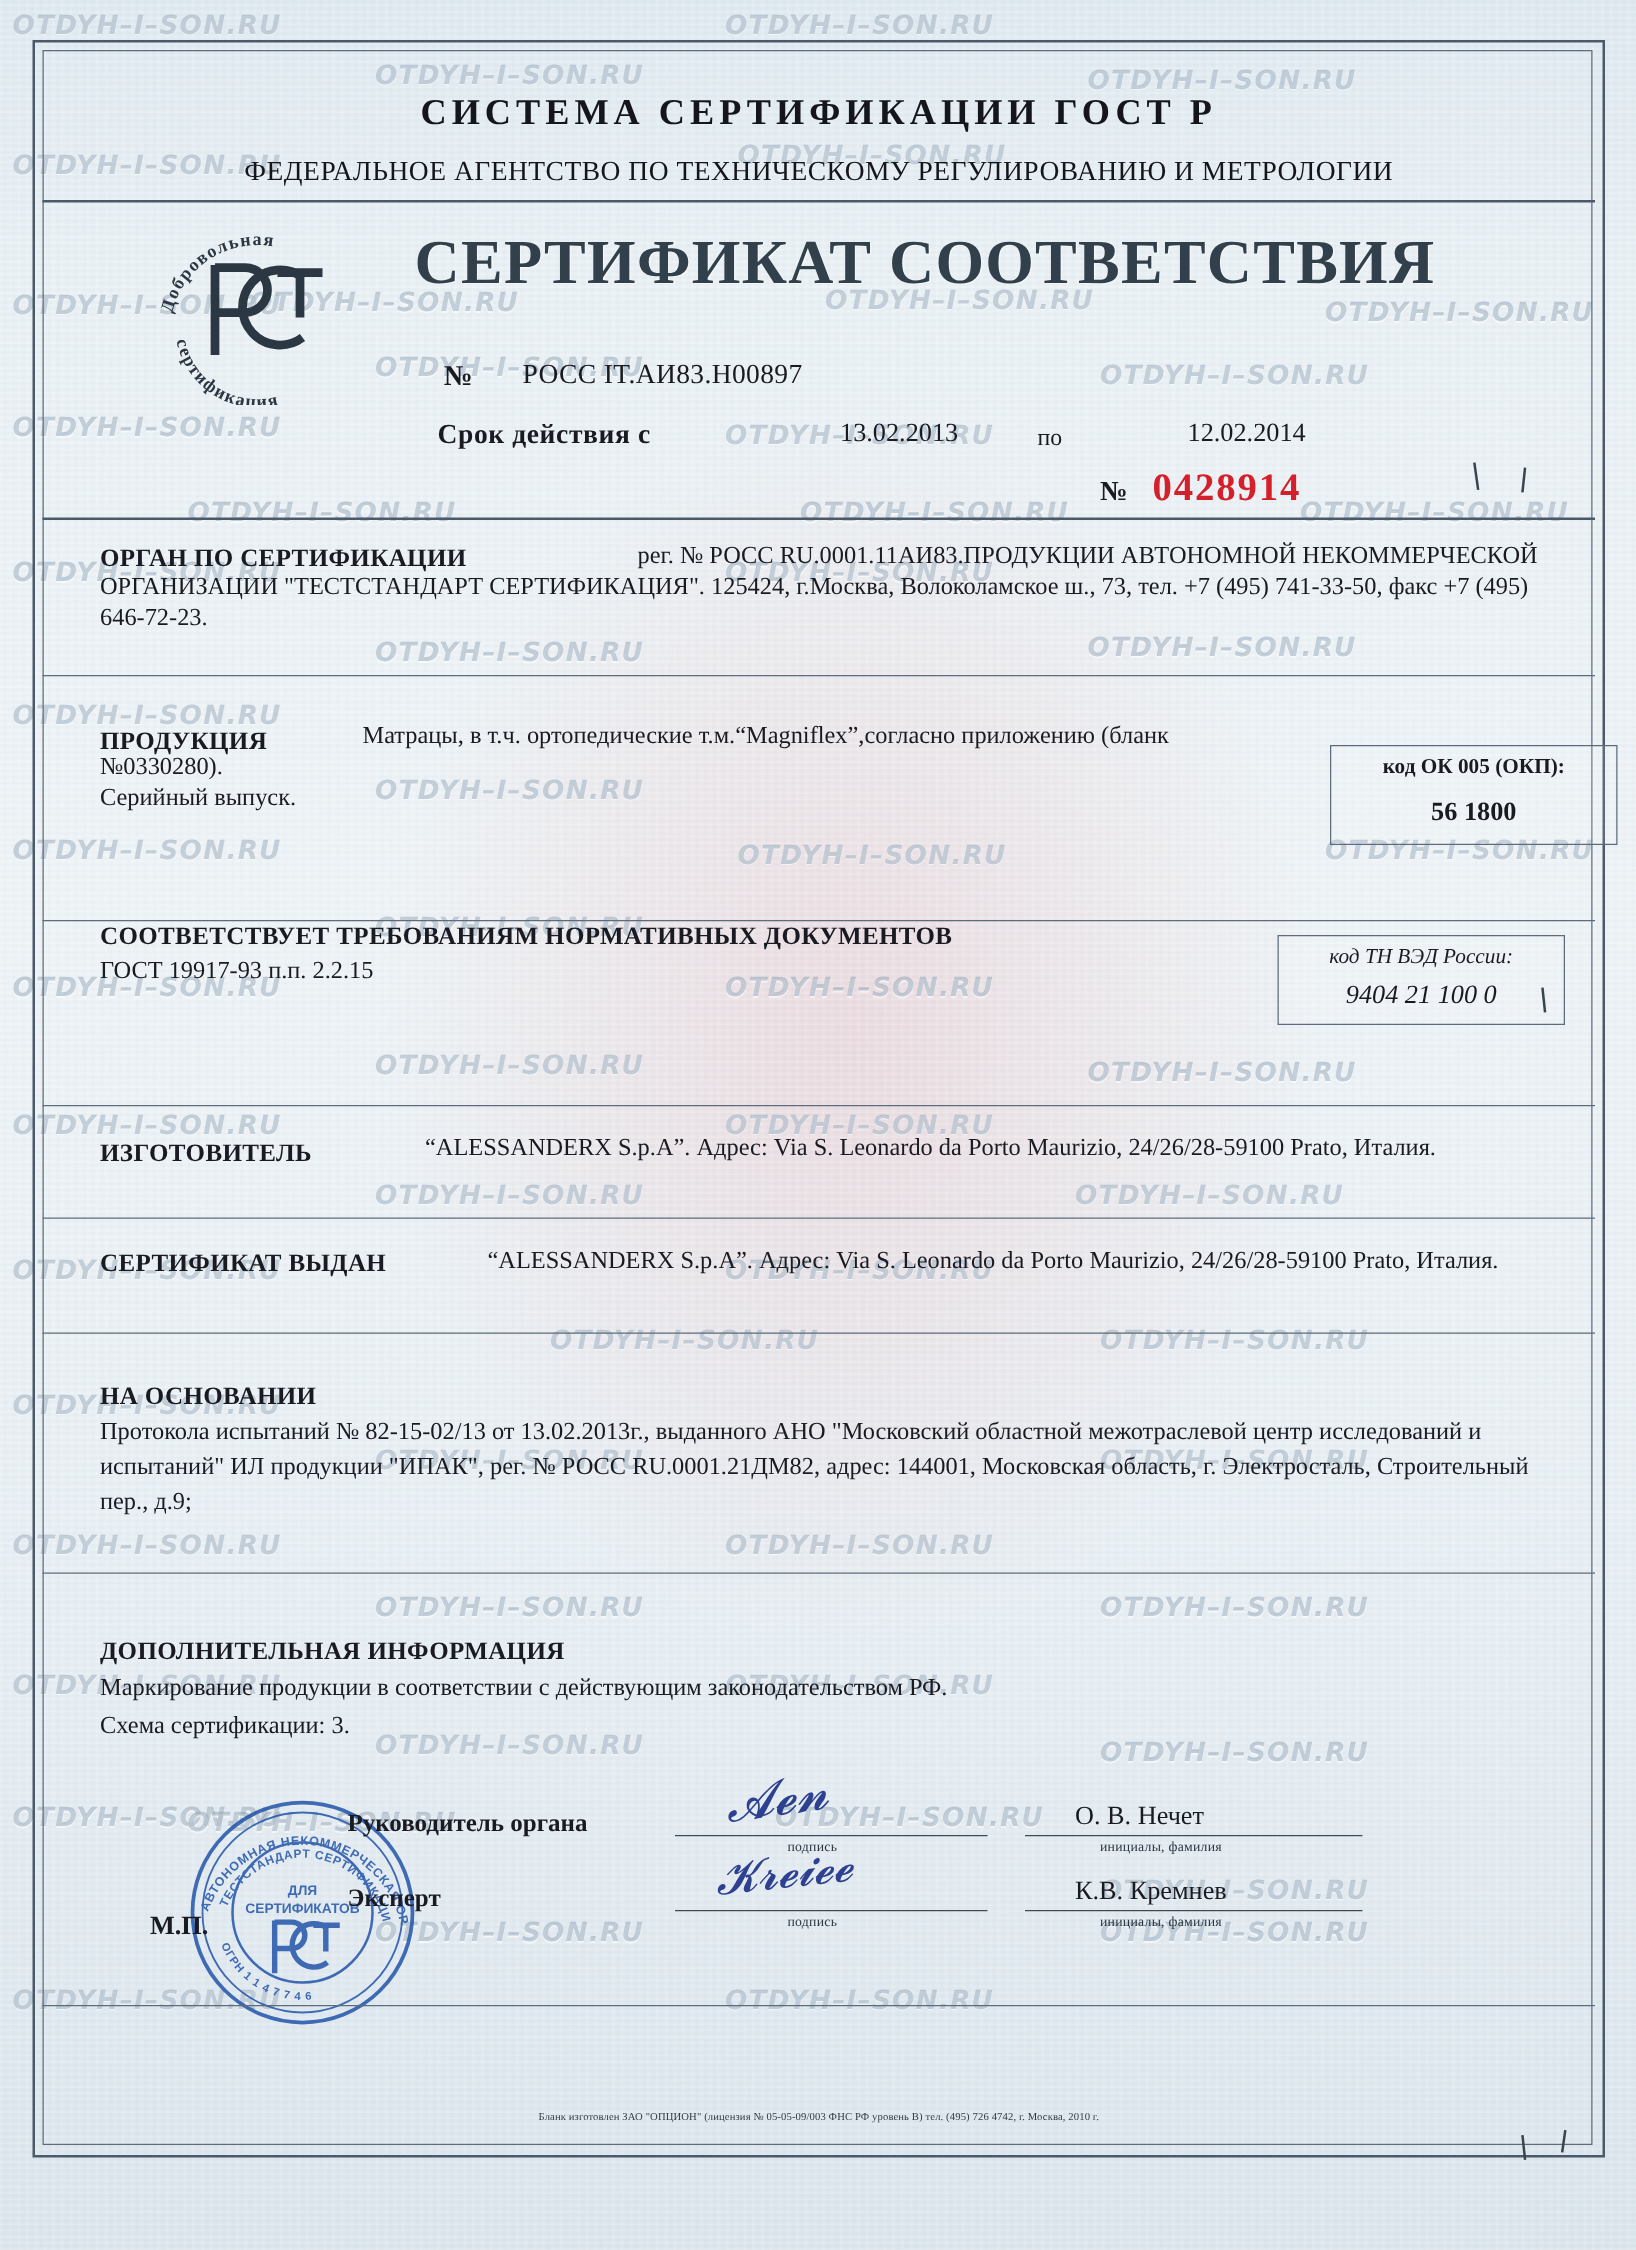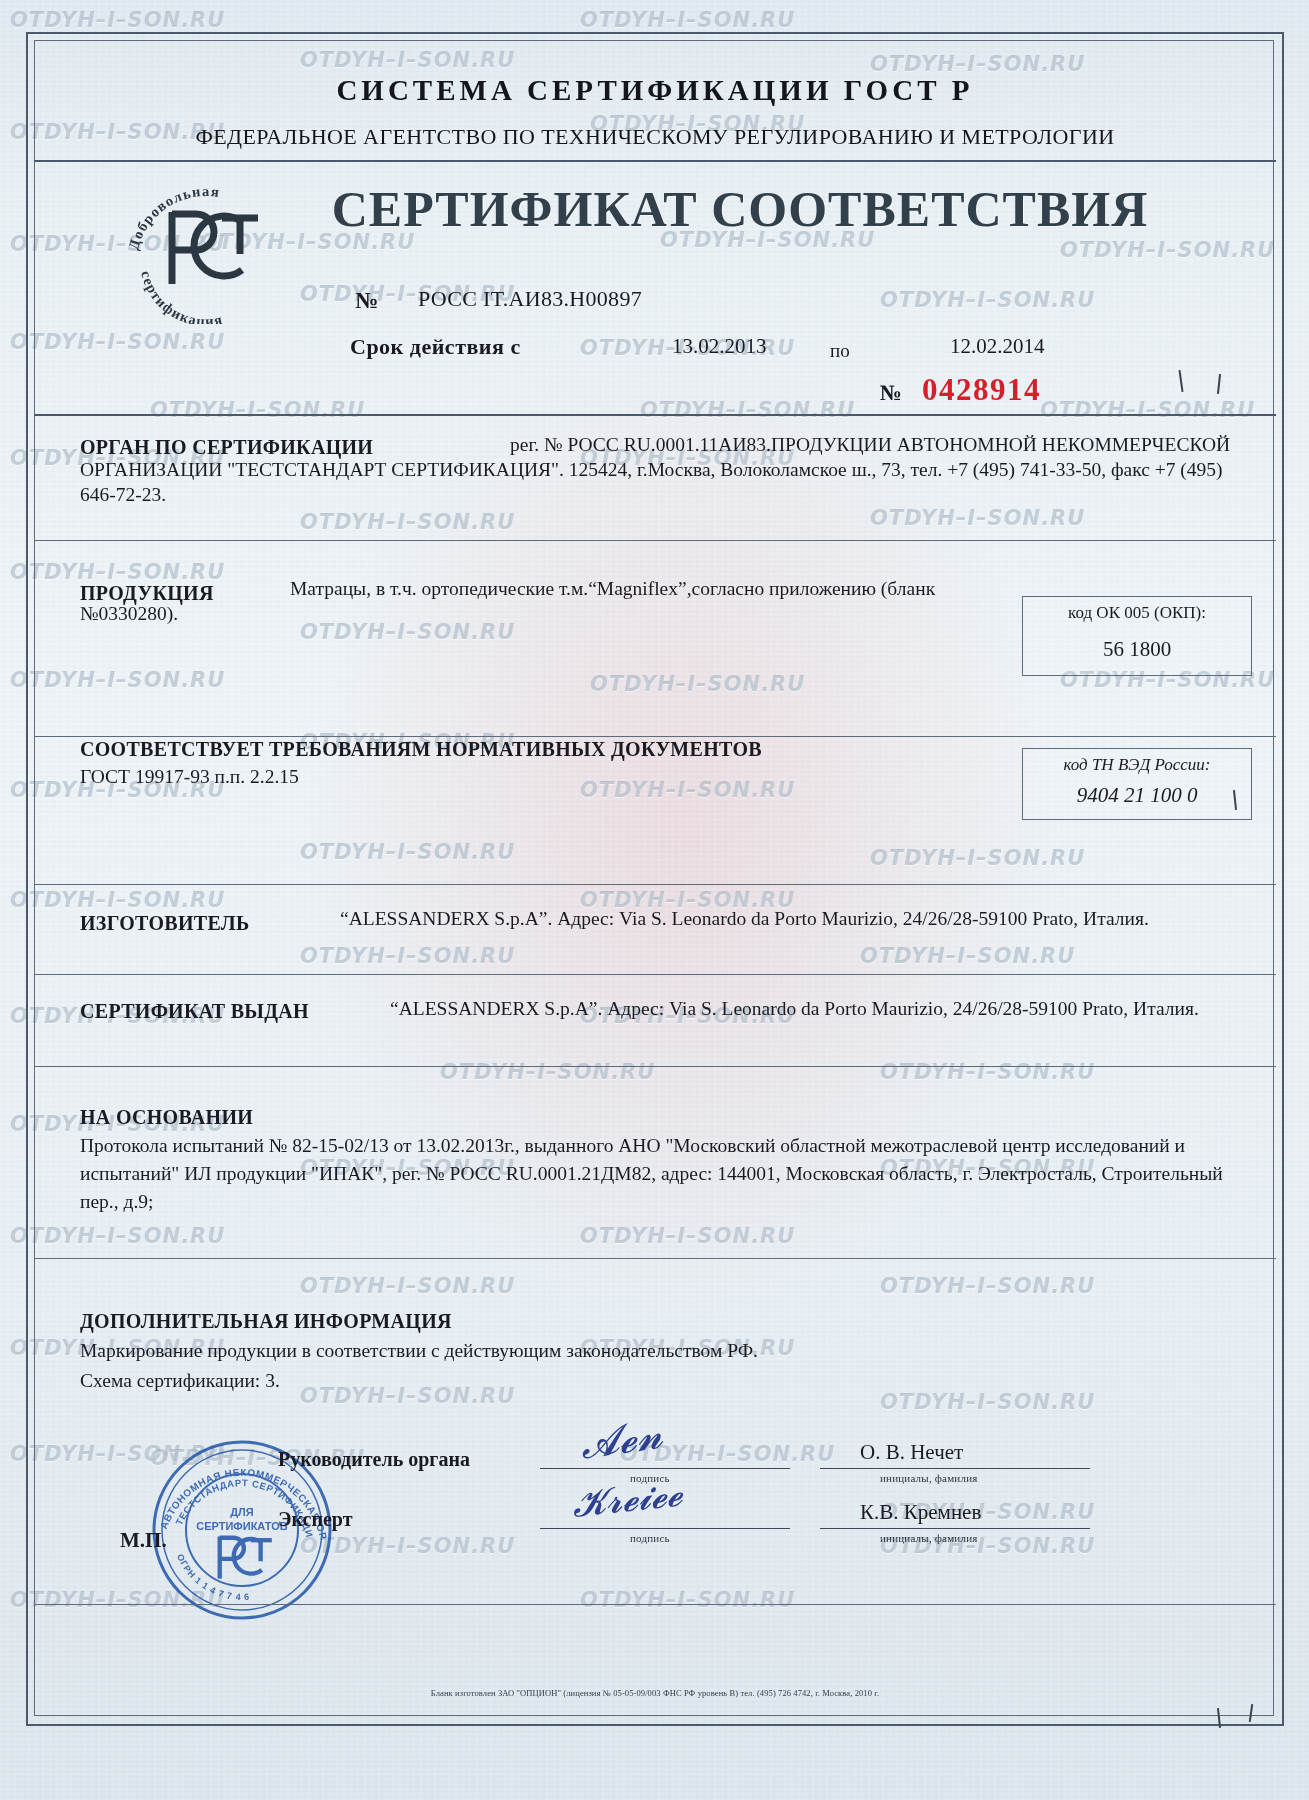--- a/index.html
+++ b/index.html
@@ -253,22 +253,23 @@
   <div class="tick" style="left:1158px;top:326px;height:20px;transform:rotate(6deg);"></div>
 
   <div class="rule2"></div>
 
   <div class="blk-label" style="left:20px;top:388px;">ОРГАН ПО СЕРТИФИКАЦИИ</div>
   <div class="blk-text" style="left:20px;top:384px;width:1170px;text-indent:430px;">рег. № РОСС RU.0001.11АИ83.ПРОДУКЦИИ АВТОНОМНОЙ НЕКОММЕРЧЕСКОЙ ОРГАНИЗАЦИИ "ТЕСТСТАНДАРТ СЕРТИФИКАЦИЯ". 125424, г.Москва, Волоколамское ш., 73, тел. +7 (495) 741-33-50, факс +7 (495) 646-72-23.</div>
   <div class="sep" style="top:492px;"></div>
 
   <div class="blk-label" style="left:20px;top:534px;">ПРОДУКЦИЯ</div>
   <div class="blk-text" style="left:20px;top:528px;width:940px;text-indent:210px;">Матрацы, в т.ч. ортопедические т.м.“Magniflex”,согласно приложению (бланк №0330280).</div>
-
-  <div class="codebox" style="left:962px;top:548px;width:228px;height:78px;">
+  <div class="blk-text" style="left:20px;top:578px;width:600px;">Серийный выпуск.</div>
+
+  <div class="codebox" style="left:1004px;top:548px;width:228px;height:78px;font-weight:bold;">
     <div class="cap">код ОК 005 (ОКП):</div>
     <div class="val">56 1800</div>
   </div>
 
   <div class="sep" style="top:688px;"></div>
 
   <div class="blk-label" style="left:20px;top:690px;">СООТВЕТСТВУЕТ ТРЕБОВАНИЯМ НОРМАТИВНЫХ ДОКУМЕНТОВ</div>
   <div class="blk-text" style="left:20px;top:716px;width:880px;">ГОСТ 19917-93 п.п. 2.2.15</div>
 
   <div class="codebox" style="left:962px;top:700px;width:228px;height:70px;font-style:italic;">

